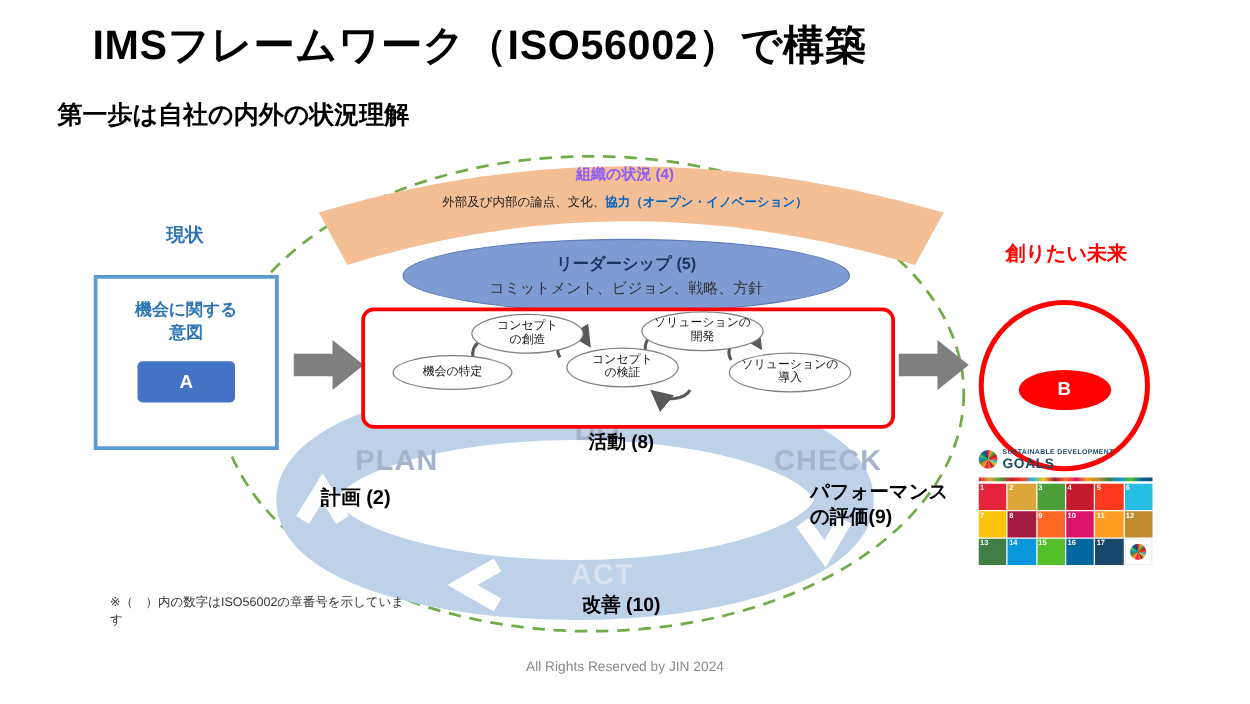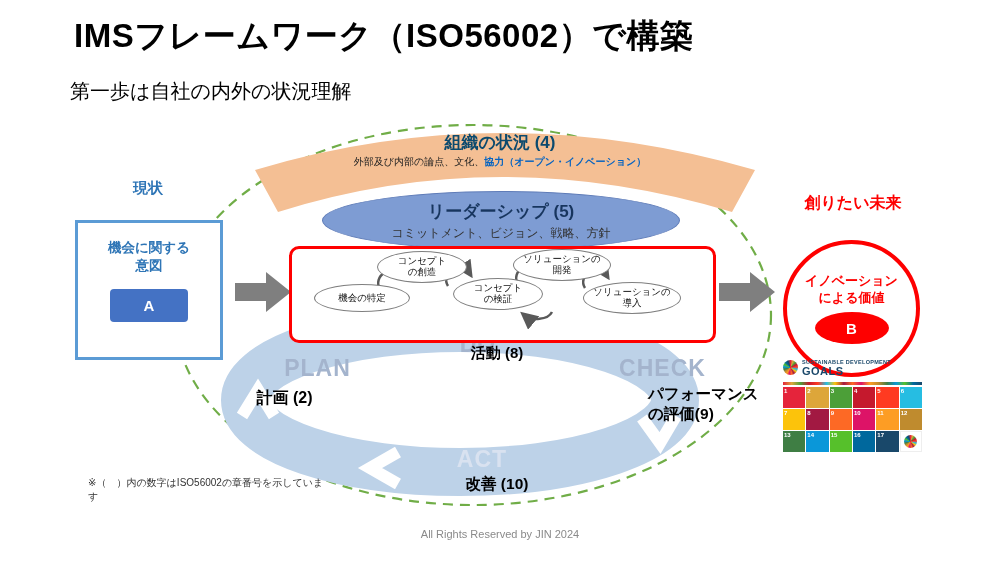--- a/index.html
+++ b/index.html
@@ -5,32 +5,32 @@
   html,body{margin:0;padding:0;}
   .canvas{
     position:relative;width:1000px;height:563px;background:#ffffff;
     font-family:"Liberation Sans","DejaVu Sans",sans-serif;overflow:hidden;color:#000;
   }
   .abs{position:absolute;}
   .pre{white-space:pre-line;}
   .ctr{text-align:center;}
 
   .page-title{left:46px;top:14px;font-size:33px;font-weight:800;letter-spacing:.5px;margin-left:28px;}
-  .page-subtitle{left:46px;top:78px;font-size:20px;font-weight:400;margin-left:24px;}
+  .page-subtitle{left:46px;top:78px;font-size:20px;font-weight:700;}
 
   .svg-layer{left:0;top:0;}
 
-  .arch-title{left:310px;top:131px;width:380px;font-size:17px;font-weight:800;color:#0c4a6e;}
+  .arch-title{left:310px;top:131px;width:380px;font-size:12px;font-weight:800;color:#8b5cf6;}
   .arch-body{left:250px;top:155px;width:500px;font-size:10px;color:#222;}
   .arch-body .blue{color:#0563c1;font-weight:700;}
 
   .leadership{left:322px;top:191px;width:356px;height:57px;border-radius:50%;
     background:#7e9cd3;border:1px solid #5f7cb8;display:flex;flex-direction:column;
     align-items:center;justify-content:center;}
-  .leadership .t{font-size:17px;font-weight:800;color:#17355e;}
+  .leadership .t{font-size:13px;font-weight:800;color:#17355e;}
   .leadership .b{font-size:12px;color:#333;margin-top:2px;}
 
   .red-rect{left:289px;top:246px;width:421px;height:91px;border:3px solid #ff0000;
     border-radius:10px;background:#ffffff;}
 
   .pstep{background:#fff;border:1.5px solid #7f7f7f;border-radius:50%;
     display:flex;align-items:center;justify-content:center;text-align:center;
     font-size:9.5px;line-height:1.15;color:#111;}
   .pstep1{left:314px;top:284px;width:94px;height:26px;}
   .pstep2{left:377px;top:251px;width:88px;height:30px;}
@@ -162,22 +162,20 @@
 
   <div class="abs cur-label ctr">現状</div>
   <div class="abs intent-box">
     <div class="t pre">機会に関する
 意図</div>
     <div class="btn-a">A</div>
   </div>
 
   <div class="abs future-label ctr">創りたい未来</div>
   <div class="abs value-circle">
-    <div class="t pre">イノベーション
-による価値</div>
     <div class="btn-b">B</div>
   </div>
 
   <div class="abs sdgs">
     <div class="sdgs-header">
       <span class="wheel-circle"></span>
       <span class="txt">
         <span class="l1">SUSTAINABLE DEVELOPMENT</span>
         <span class="l2">GOALS</span>
       </span>

